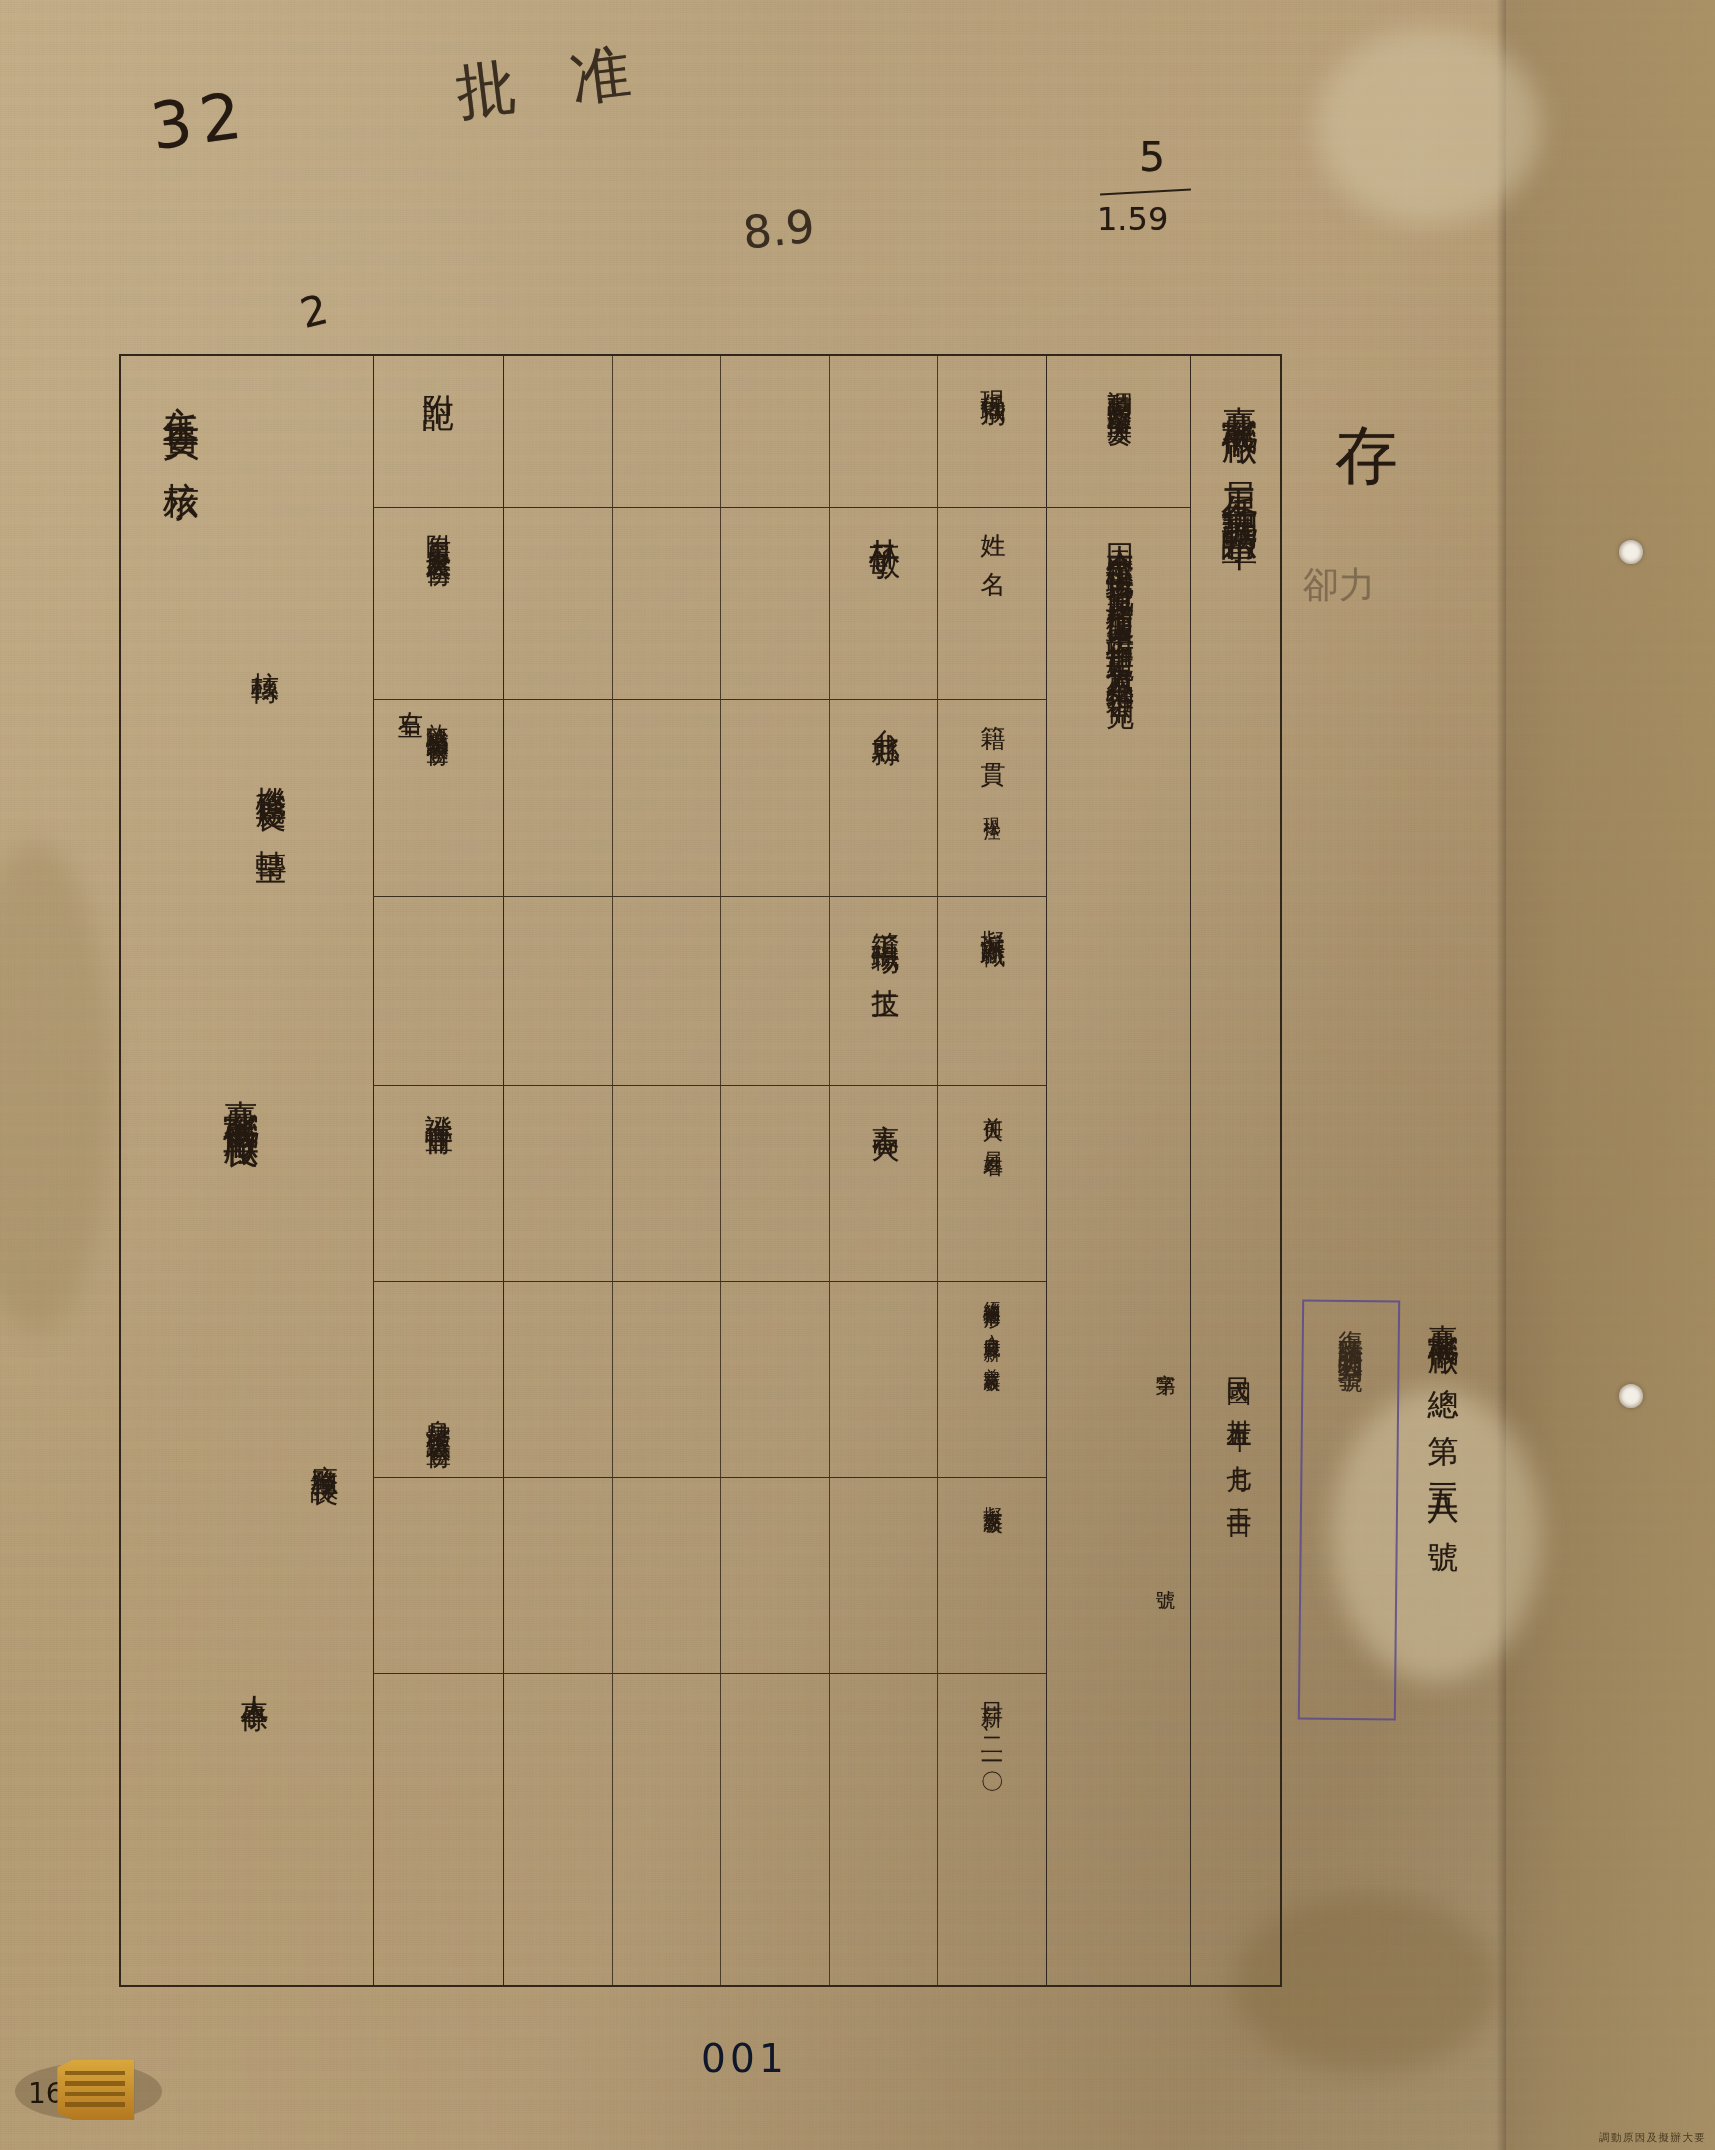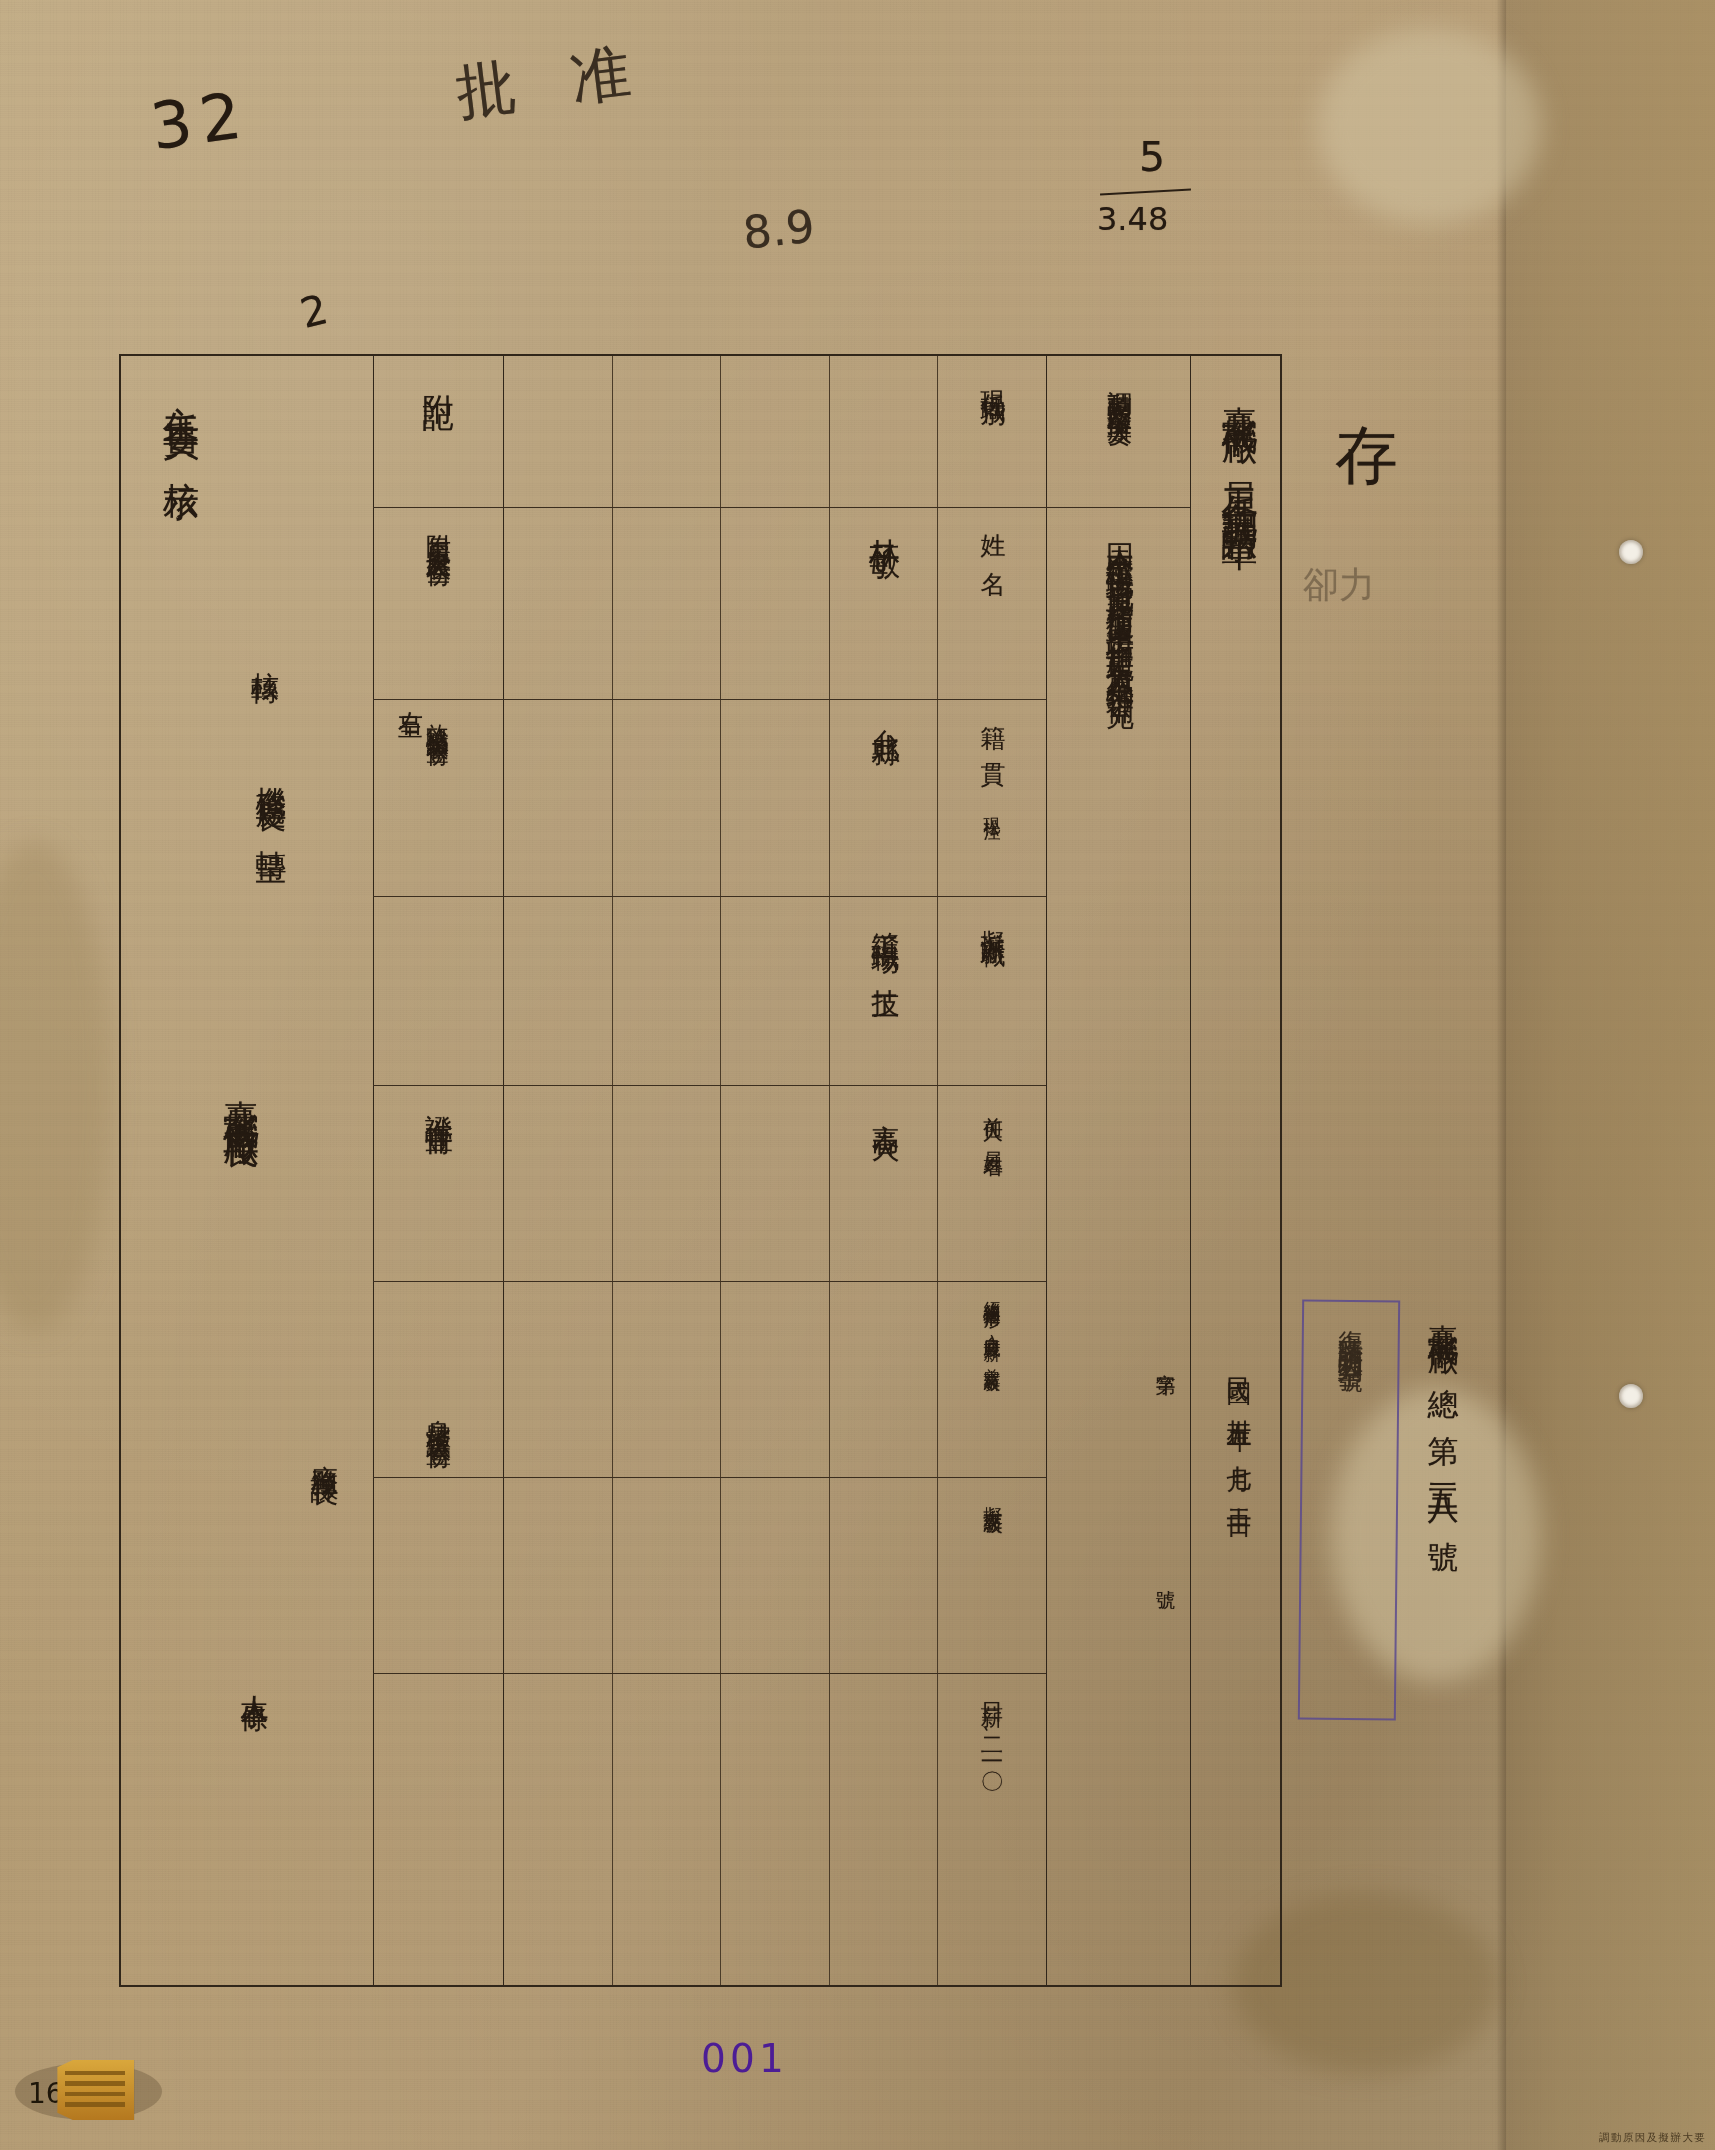--- a/index.html
+++ b/index.html
@@ -86,21 +86,21 @@
     opacity:.85;
   }
   #stamp2{
     position:absolute;left:1398px;top:1300px;
     width:91px;height:448px;
     display:flex;align-items:flex-start;justify-content:center;
   }
   
   #pageno{
     position:absolute;left:701px;top:2036px;
-    font-size:39px;color:#4c1d95;
+    font-size:39px;color:#0f172a;
     font-family:"DejaVu Sans", sans-serif;
     letter-spacing:4.2px;
   }
   
   #logo{
     position:absolute;left:15.4px;top:2053px;width:126px;height:77px;
   }
   #logo .book{
     position:absolute;left:42px;top:7px;width:77px;height:60px;
     background:linear-gradient(180deg,#d9a73c,#b4781f);
@@ -142,21 +142,21 @@
 <div class="marker hw s60 ink" style="left:151px;top:84px;writing-mode:horizontal-tb;font-size:64px;transform:rotate(-8deg);">32</div>
 
 <div class="marker hw s40 ink" style="left:301px;top:287px;writing-mode:horizontal-tb;font-size:41px;transform:rotate(-14deg);">2</div>
 
 <div class="marker hw red" style="left:456px;top:42px;writing-mode:horizontal-tb;font-size:60px;letter-spacing:18px;transform:rotate(-7deg);opacity:.85;">批 准</div>
 
 <div class="marker hw red" style="left:743px;top:203px;writing-mode:horizontal-tb;font-size:45px;transform:rotate(-6deg);opacity:.85;">8.9</div>
 
 <div class="marker hw ink" style="left:1139px;top:133px;writing-mode:horizontal-tb;font-size:41px;">5</div>
 <div class="marker" style="left:1100px;top:191px;width:91px;height:2.1px;background:#2a1f14;transform:rotate(-3deg);"></div>
-<div class="marker hw ink" style="left:1097px;top:200px;writing-mode:horizontal-tb;font-size:32px;">3.48</div>
+<div class="marker hw ink" style="left:1097px;top:200px;writing-mode:horizontal-tb;font-size:32px;">1.59</div>
 
 <div class="marker hw ink" style="left:1335px;top:413px;writing-mode:horizontal-tb;font-size:63px;">存</div>
 
 <div class="marker hw ink" style="left:1303px;top:561px;writing-mode:horizontal-tb;font-size:36px;opacity:.35;">卻力</div>
 
 <div id="form">
 
   <div class="vline" style="left:252px;"></div>
   <div class="vline" style="left:382px;"></div>
   <div class="vline thin" style="left:491px;"></div>

